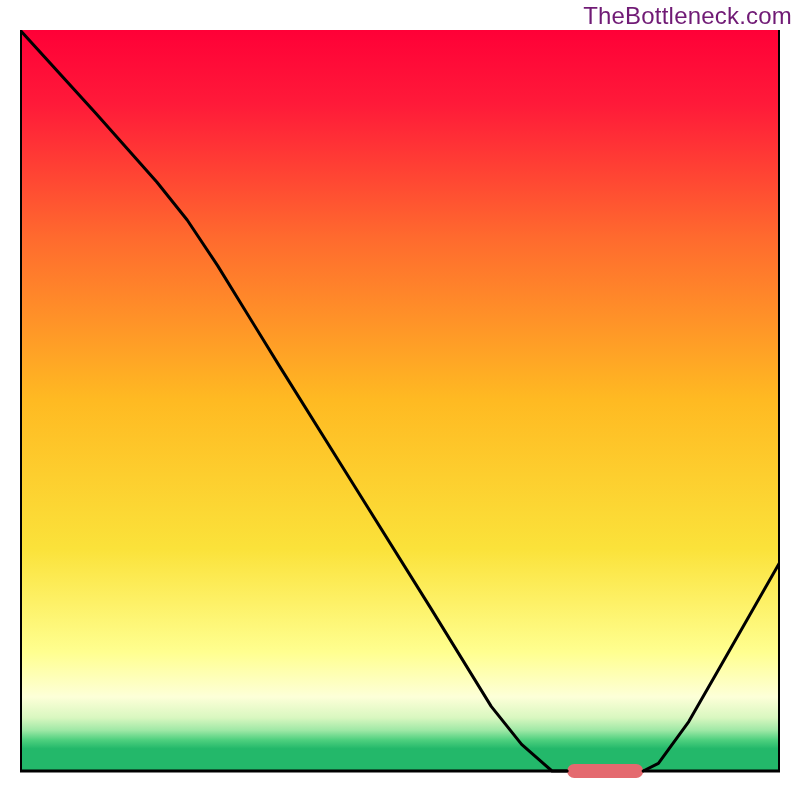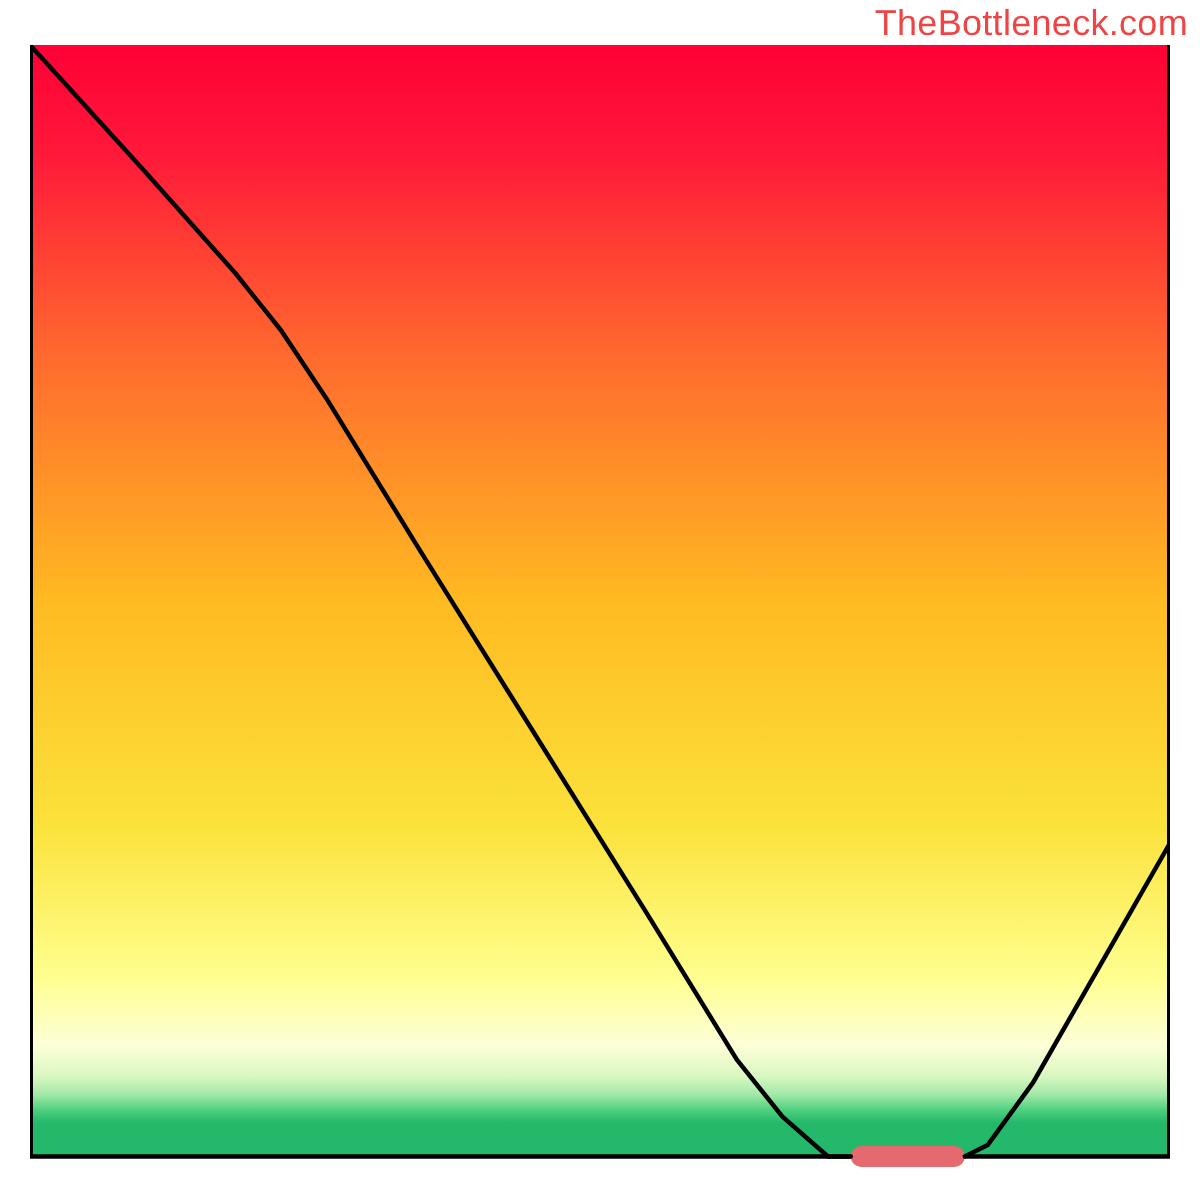--- a/index.html
+++ b/index.html
@@ -15,21 +15,21 @@
     position: relative;
     width: 800px;
     height: 800px;
   }
   .watermark {
     position: absolute;
     top: 2px;
     right: 8px;
     font-size: 24px;
     font-weight: 500;
-    color: #ef4444;
+    color: #701a75;
     letter-spacing: 0.2px;
   }
   .plot {
     position: absolute;
     left: 20px;
     top: 30px;
     width: 760px;
     height: 760px;
   }
   svg { display: block; }

